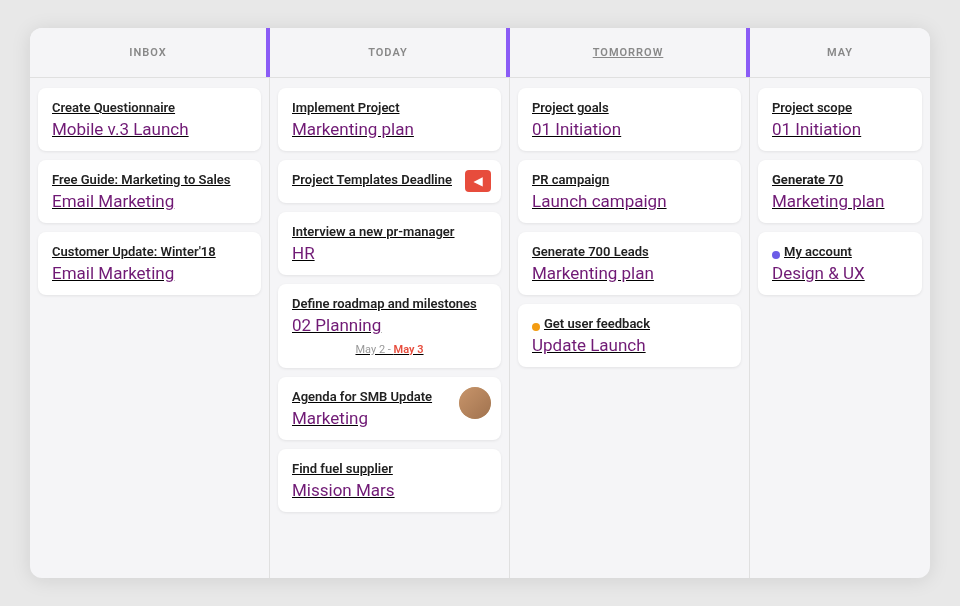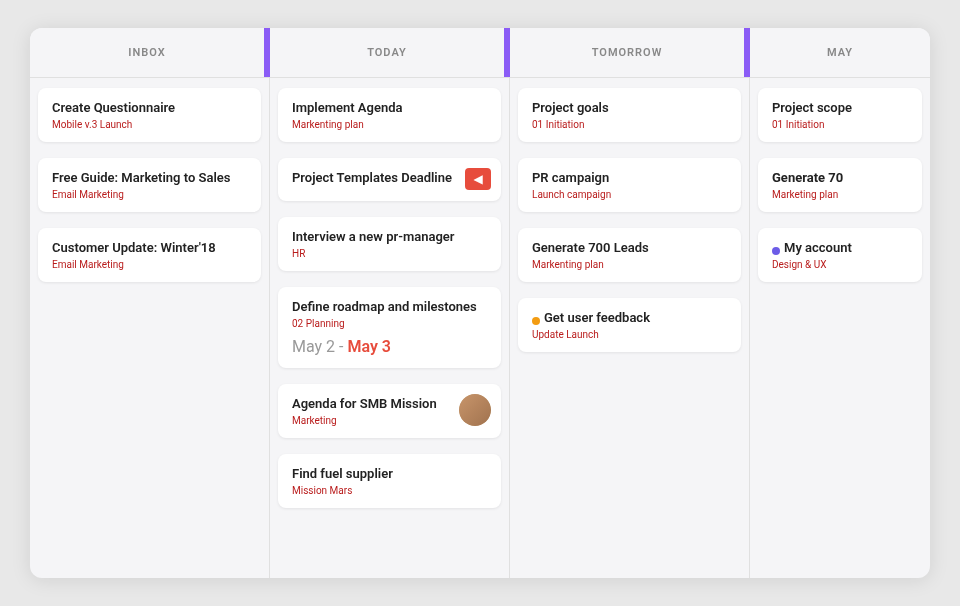--- a/index.html
+++ b/index.html
@@ -28,41 +28,42 @@
       border-bottom: 1px solid #e0e0e0;
       background: #f5f5f7;
     }
     .col-header {
       padding: 18px 10px;
       text-align: center;
       font-size: 11px;
       font-weight: 600;
       letter-spacing: 1px;
       color: #888;
-      border-right: 6px solid #8b5cf6;
+      border-right: 4px solid #8b5cf6;
     }
     .col-header:last-child { border-right: none; }
     .col-inbox { width: 240px; min-width: 240px; }
     .col-today { width: 240px; min-width: 240px; }
-    .col-tomorrow { width: 240px; min-width: 240px; }
+    .col-tomorrow { width: 240px; min-width: 240px; text-decoration: underline; }
     .col-may { width: 180px; min-width: 180px; }
 
     .board-body {
       display: flex;
       flex: 1;
       overflow: hidden;
       position: relative;
     }
     .column {
       border-right: 1px solid #e0e0e0;
       padding: 10px 8px;
       overflow-y: auto;
       display: flex;
       flex-direction: column;
-      gap: 16px;
+      gap: 9px;
+      text-decoration: underline;
     }
     .column:last-child { border-right: none; }
     .col-body-inbox { width: 240px; min-width: 240px; }
     .col-body-today { width: 240px; min-width: 240px; }
     .col-body-tomorrow { width: 240px; min-width: 240px; }
     .col-body-may { width: 180px; min-width: 180px; overflow: visible; }
 
     .card {
       background: #fff;
       border-radius: 8px;
@@ -70,28 +71,28 @@
       box-shadow: 0 1px 3px rgba(0,0,0,0.08);
       position: relative;
     }
     .card-title {
       font-size: 13px;
       font-weight: 600;
       color: #222;
       margin-bottom: 4px;
     }
     .card-sub {
-      font-size: 10px;
-      color: #b91c1c;
+      font-size: 17px;
+      color: #701a75;
     }
     .card-dates {
-      font-size: 16px;
+      font-size: 11px;
       color: #999;
       margin-top: 8px;
-      text-align: left;
+      text-align: center;
     }
     .card-dates .date-red {
       color: #e74c3c;
       font-weight: 600;
     }
     .card-flag {
       position: absolute;
       top: 10px;
       right: 10px;
       width: 26px;
@@ -175,21 +176,21 @@
         <div class="card-sub">Email Marketing</div>
       </div>
       <div class="card">
         <div class="card-title">Customer Update: Winter'18</div>
         <div class="card-sub">Email Marketing</div>
       </div>
     </div>
 
     <div class="column col-body-today">
       <div class="card">
-        <div class="card-title">Implement Agenda</div>
+        <div class="card-title">Implement Project</div>
         <div class="card-sub">Markenting plan</div>
       </div>
       <div class="card">
         <div class="card-flag">◀</div>
         <div class="card-title">Project Templates Deadline</div>
       </div>
       <div class="card">
         <div class="card-title">Interview a new pr-manager</div>
         <div class="card-sub">HR</div>
       </div>
@@ -197,21 +198,21 @@
         <div class="card-title">Define roadmap and milestones</div>
         <div class="card-sub">02 Planning</div>
         <div class="card-dates">
           May 2 - <span class="date-red">May 3</span>
         </div>
       </div>
       <div class="card" style="padding-right: 50px;">
         <div class="card-avatar">
           <div class="avatar-circle"></div>
         </div>
-        <div class="card-title">Agenda for SMB Mission</div>
+        <div class="card-title">Agenda for SMB Update</div>
         <div class="card-sub">Marketing</div>
       </div>
       <div class="card">
         <div class="card-title">Find fuel supplier</div>
         <div class="card-sub">Mission Mars</div>
       </div>
     </div>
 
     <div class="column col-body-tomorrow">
       <div class="card">

